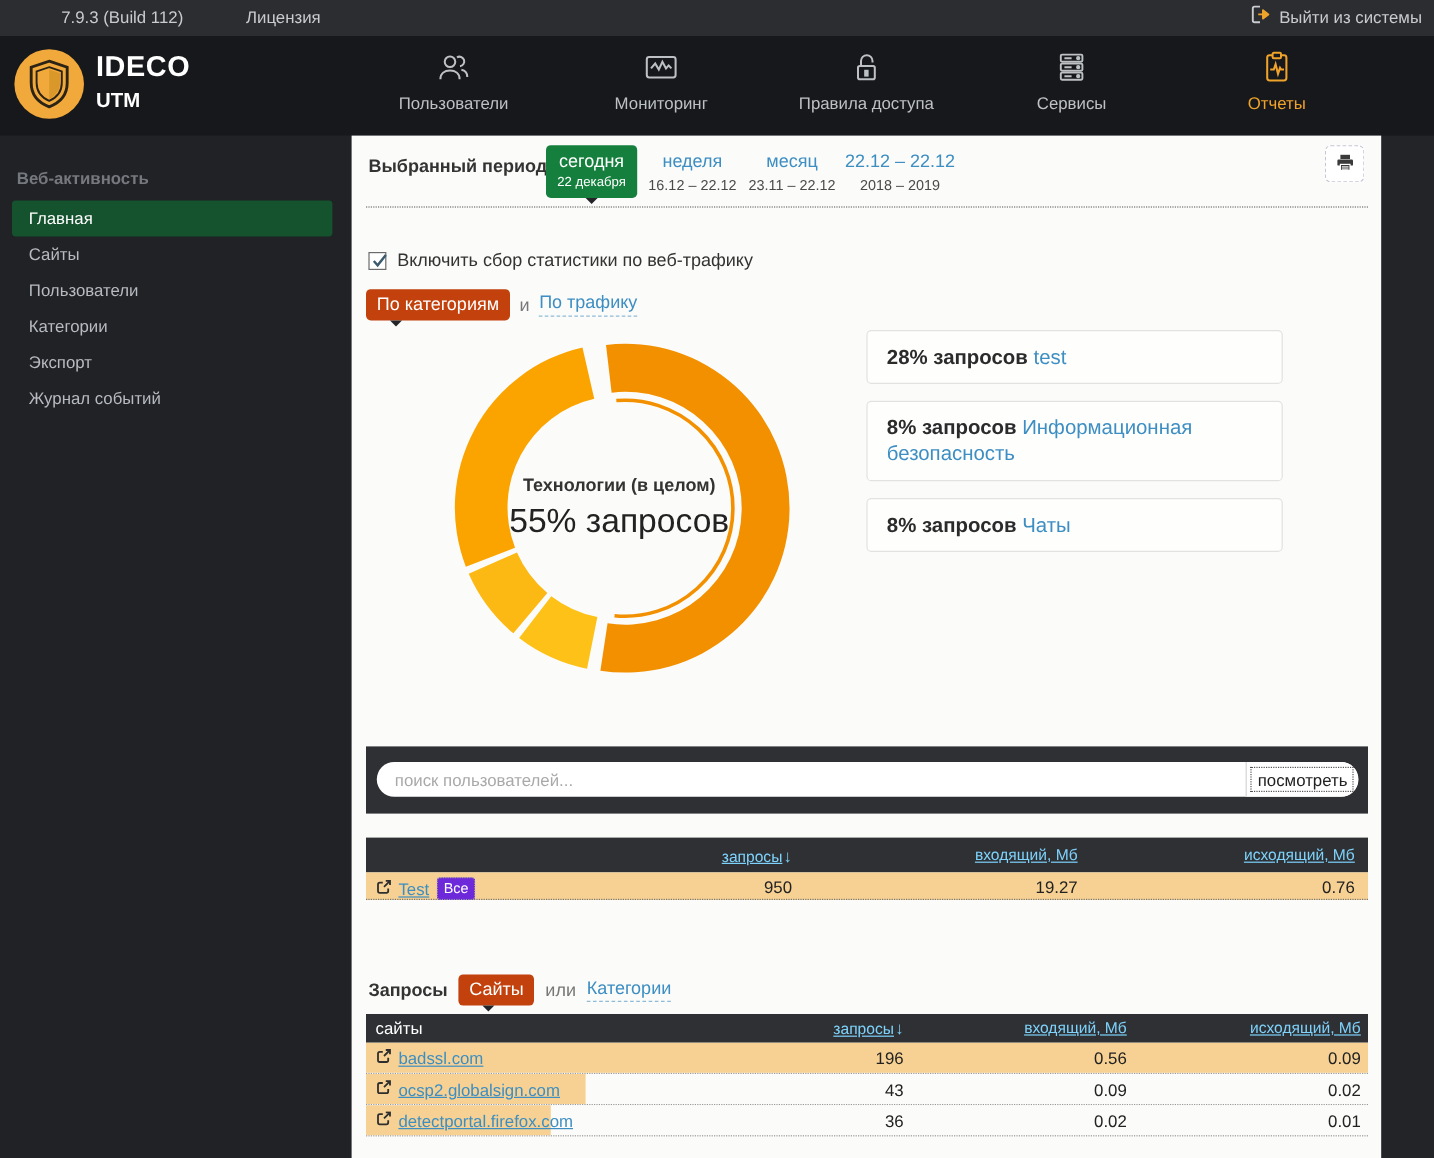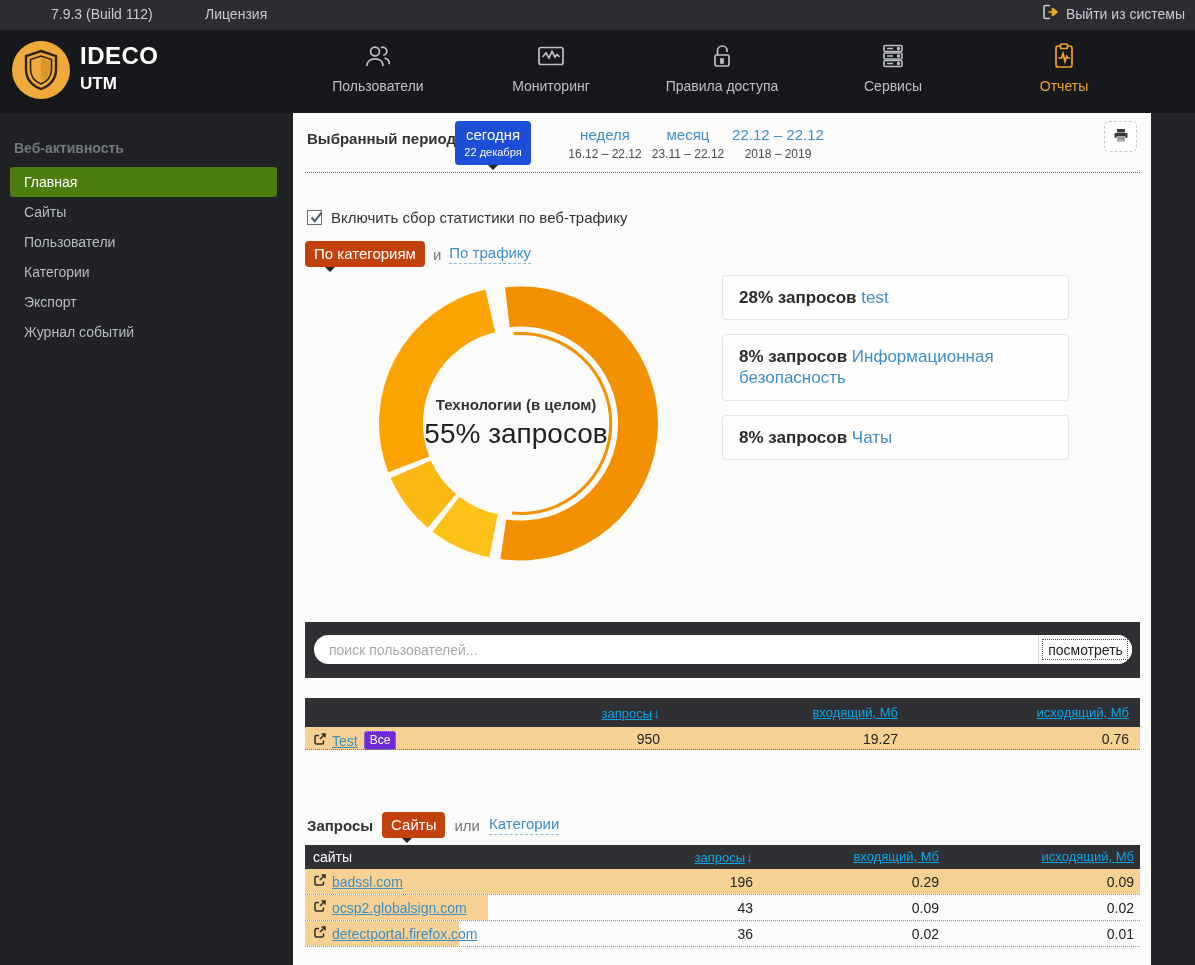--- a/index.html
+++ b/index.html
@@ -19,30 +19,30 @@
   .brand-name { position:absolute; left:80px; top:12px; font-size:24px; font-weight:bold; color:#fff; letter-spacing:.5px; }
   .brand-sub  { position:absolute; left:80px; top:44px; font-size:17px; font-weight:bold; color:#fff; }
   .nav-item { position:absolute; top:12px; width:150px; text-align:center; color:#bdc0c4; font-size:14px; cursor:pointer; }
   .nav-item svg { display:block; margin:0 auto 8px; }
   .nav-item.active { color:#f0a32a; }
   
   .sidebar { position:absolute; left:0; top:113px; width:293px; height:852px; background:#202226; }
   .side-title { position:absolute; left:14px; top:27px; font-size:14px; font-weight:bold; color:#75787e; }
   .side-menu { position:absolute; left:0; right:0; top:54px; list-style:none; margin:0; padding:0; }
   .side-item { height:30px; line-height:30px; margin:0 16px 0 10px; padding-left:14px; border-radius:3px; color:#b7bac0; font-size:14px; cursor:pointer; }
-  .side-item.active { background:#4d7c0f; color:#fff; }
+  .side-item.active { background:#14532d; color:#fff; }
   
   .content { position:absolute; left:293px; top:113px; width:858px; height:852px; background:#fbfbf9; overflow:hidden; }
   
   .period-label { position:absolute; left:14px; top:17px; font-size:15px; font-weight:bold; color:#333; }
-  .period-sel { position:absolute; left:162px; top:8px; width:76px; background:#1d4ed8; color:#fff; border-radius:4px; text-align:center; padding:5px 0 7px; cursor:pointer; }
+  .period-sel { position:absolute; left:162px; top:8px; width:76px; background:#15803d; color:#fff; border-radius:4px; text-align:center; padding:5px 0 7px; cursor:pointer; }
   .period-sel .t { font-size:15px; }
   .period-sel .s { font-size:11px; margin-top:3px; }
   .tip-arrow { position:absolute; left:50%; bottom:-5px; margin-left:-5px; width:0; height:0; border-left:5px solid transparent; border-right:5px solid transparent; border-top:5px solid #242529; }
-  .period-opt { position:absolute; top:13px; transform:translateX(-50%); text-align:center; cursor:pointer;margin-left:28px; }
+  .period-opt { position:absolute; top:13px; transform:translateX(-50%); text-align:center; cursor:pointer; }
   .period-opt .t { font-size:15px; color:#3d8ec2; }
   .period-opt .s { font-size:12px; color:#4a4a4a; margin-top:4px; }
   .print-btn { position:absolute; right:14px; top:8px; width:33px; height:31px; background:#fff; border:1px dashed #c6c6d8; border-radius:5px; cursor:pointer; display:flex; align-items:center; justify-content:center; }
   .sep1 { position:absolute; left:12px; right:11px; top:59px; border-top:1px dotted #555; }
   
   .chk-row { position:absolute; left:14px; top:96px; display:flex; align-items:center; gap:9px; font-size:15px; color:#333; cursor:pointer; }
   .chk { width:15px; height:15px; background:#fff; border:1px solid #6b6b6b; position:relative; flex:none; }
   .chk svg { position:absolute; left:1px; top:-1px; }
   
   .tabs-row { position:absolute; left:12px; top:128px; display:flex; align-items:center; gap:8px; }
@@ -65,21 +65,21 @@
   .search-pill { position:absolute; left:9px; top:13px; right:8px; height:29px; background:#fff; border-radius:15px; display:flex; overflow:hidden; }
   .search-pill input { flex:1; border:none; outline:none; padding:0 15px; font-size:14px; color:#333; font-family:inherit; background:transparent; }
   .search-pill input::placeholder { color:#a9a9a9; }
   .see-btn { width:94px; background:#fff; border:none; border-left:1px solid #d5d5d5; font-size:14px; color:#222; font-family:inherit; cursor:pointer; outline:1px dotted #555; outline-offset:-5px; }
   
   .table { position:absolute; left:12px; width:835px; }
   .users-table { top:585px; }
   .sites-table { top:732px; }
   .thead { position:relative; background:#2f3034; height:29px; }
   .sites-table .thead { height:24px; }
-  .thead .cell { position:absolute; top:7px; font-size:13px; color:#0ea5e9; cursor:pointer; white-space:nowrap; }
+  .thead .cell { position:absolute; top:7px; font-size:13px; color:#7dd3fc; cursor:pointer; white-space:nowrap; }
   .sites-table .thead .cell { top:4px; }
   .thead .cell u { text-decoration:underline; }
   .sortarrow { font-weight:bold; font-size:14px; text-decoration:none; margin-left:1px; }
   .thead .namecol { position:absolute; left:8px; top:4px; font-size:14px; color:#fff; }
   .u1 { right:480px; } .u2 { right:242px; } .u3 { right:11px; }
   .s1 { right:387px; } .s2 { right:201px; } .s3 { right:6px; }
   .trow { position:relative; height:23px; background:#f6d193; border-bottom:1px dotted #777; }
   .trow .cell, .srow .cell { position:absolute; top:4px; font-size:14px; color:#222; white-space:nowrap; z-index:2; }
   .srow { position:relative; height:26px; border-bottom:1px dotted #999; background:#fbfbf9; }
   .srow .cell { top:5px; }
@@ -298,21 +298,21 @@
         <div class="srow">
           <div class="bar" style="width: 100%;"></div>
           <span class="cell name-cell">
             <span><svg width="13" height="13" viewBox="0 0 13 13" fill="none" stroke="#2e2e2e" stroke-width="1.5">
                 <path d="M6 2.5 H3.5 A1.5 1.5 0 0 0 2 4 v5.5 A1.5 1.5 0 0 0 3.5 11 H9 A1.5 1.5 0 0 0 10.5 9.5 V7.5"></path>
                 <path d="M7 6 L12 1 M8.5 1 H12 V4.5"></path>
               </svg></span>
             <a>badssl.com</a>
           </span>
           <span class="cell s1">196</span>
-          <span class="cell s2">0.29</span>
+          <span class="cell s2">0.56</span>
           <span class="cell s3">0.09</span>
         </div>
         <div class="srow">
           <div class="bar" style="width: 21.9%;"></div>
           <span class="cell name-cell">
             <span><svg width="13" height="13" viewBox="0 0 13 13" fill="none" stroke="#2e2e2e" stroke-width="1.5">
                 <path d="M6 2.5 H3.5 A1.5 1.5 0 0 0 2 4 v5.5 A1.5 1.5 0 0 0 3.5 11 H9 A1.5 1.5 0 0 0 10.5 9.5 V7.5"></path>
                 <path d="M7 6 L12 1 M8.5 1 H12 V4.5"></path>
               </svg></span>
             <a>ocsp2.globalsign.com</a>

